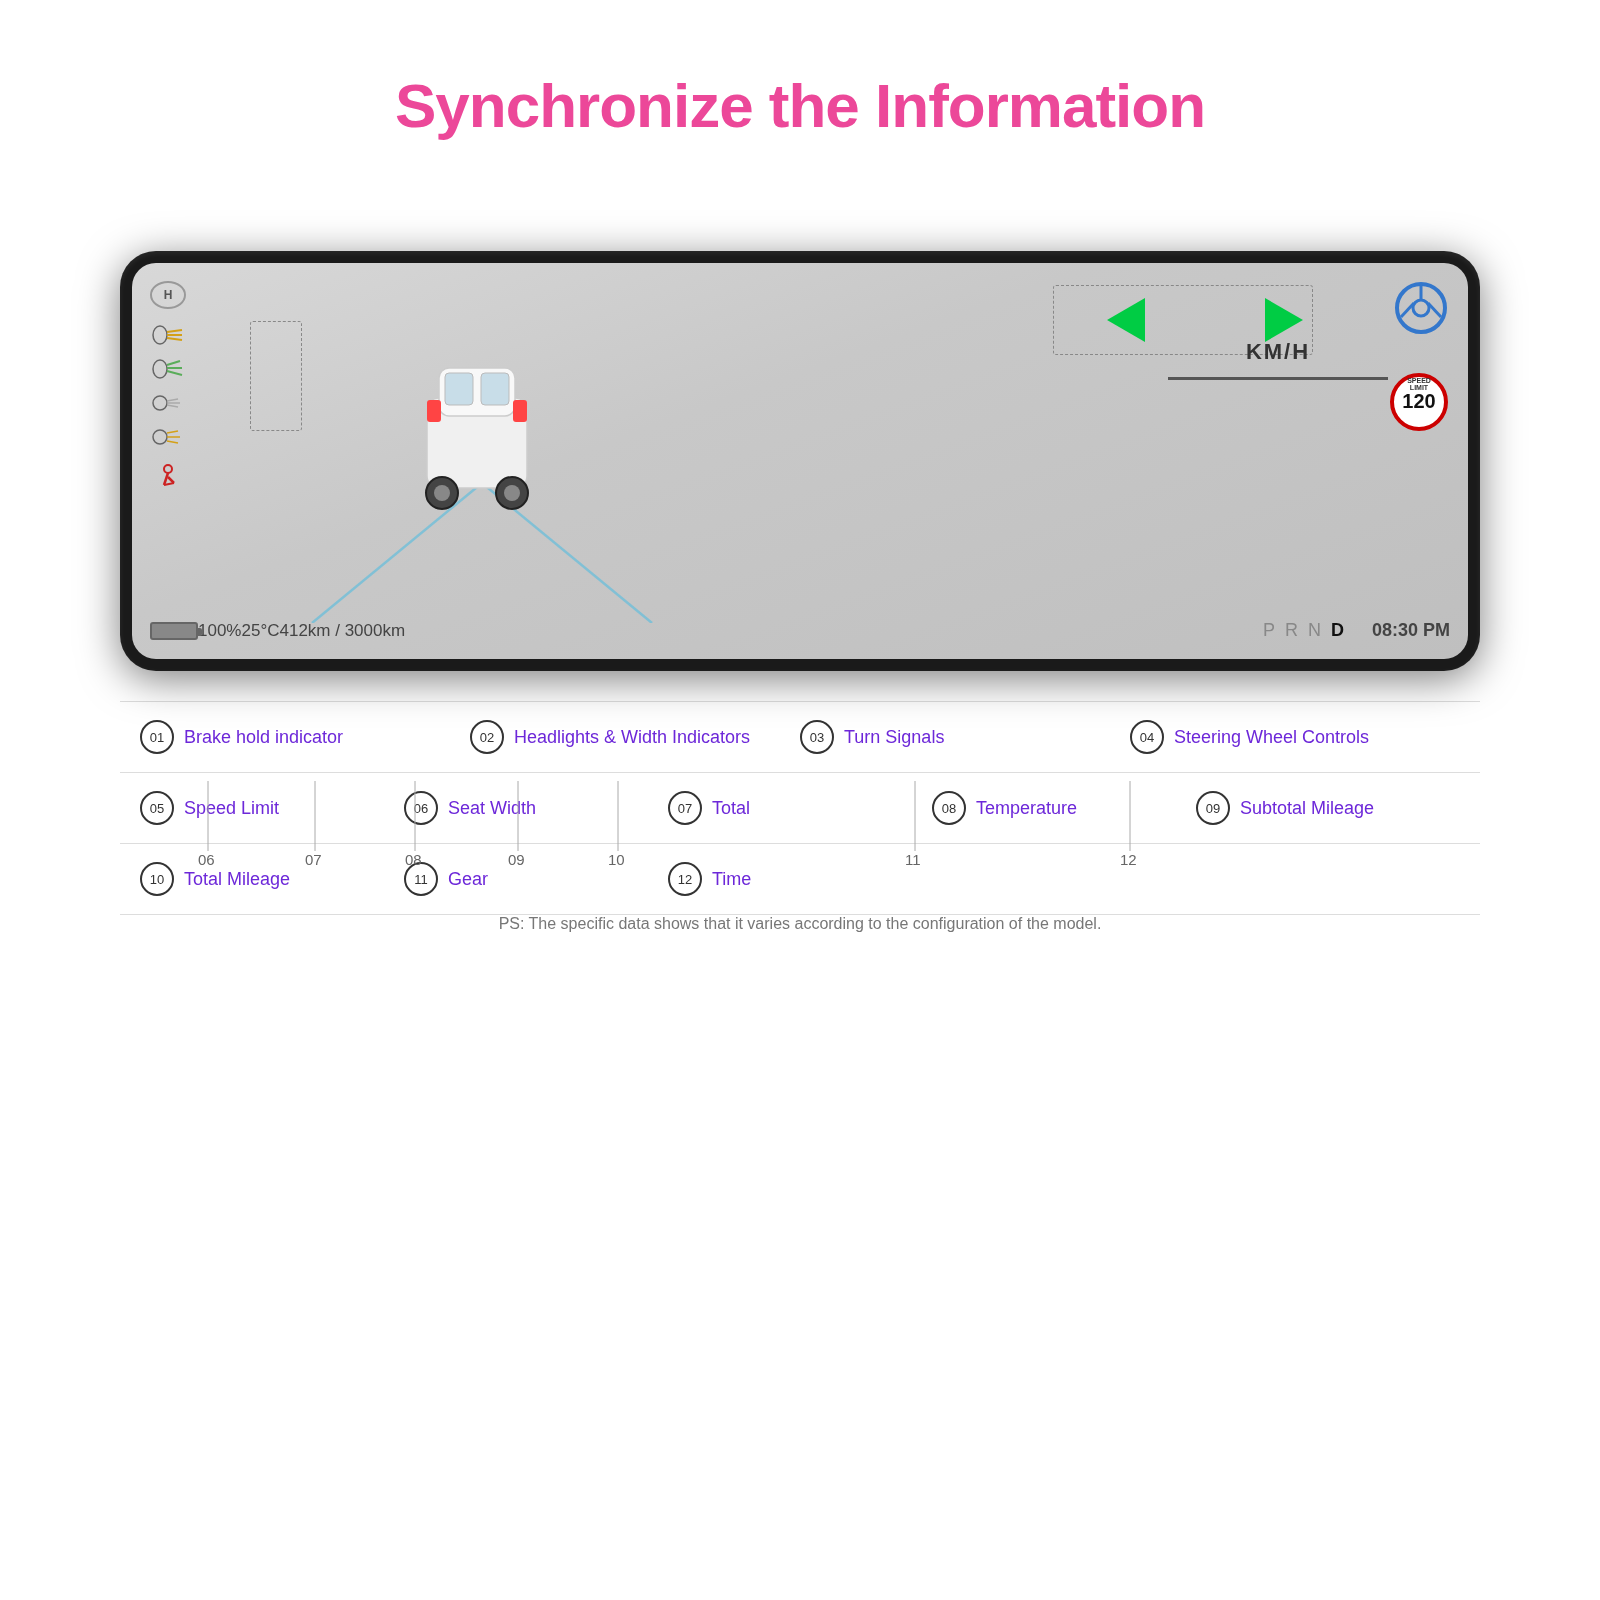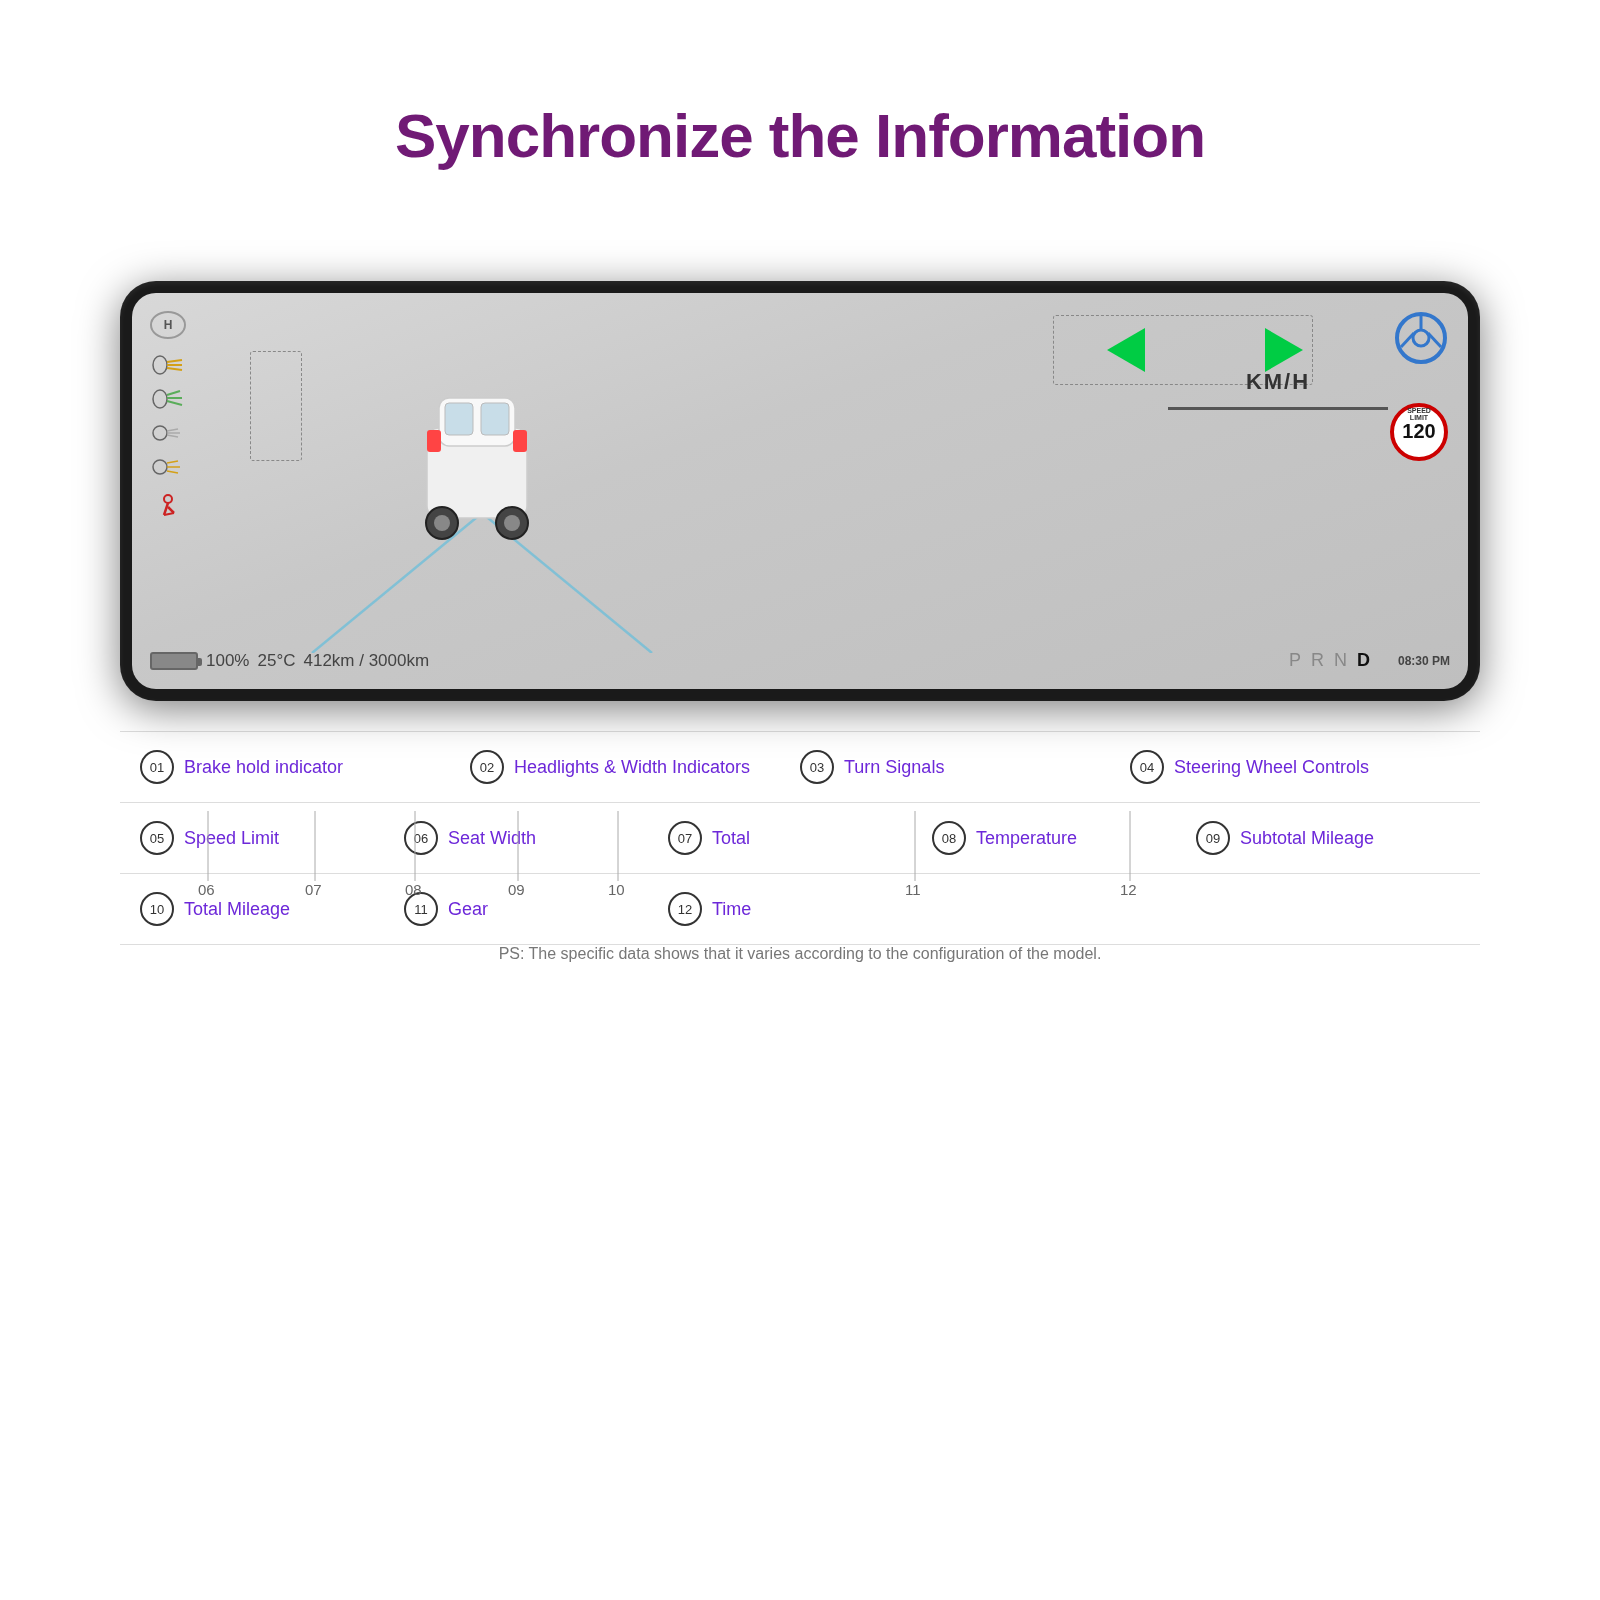--- a/index.html
+++ b/index.html
@@ -10,24 +10,23 @@
       font-family: 'Arial', sans-serif;
       overflow: hidden;
       position: relative;
     }
 
     
     .page-title {
       text-align: center;
       font-size: 62px;
       font-weight: 900;
-      color: #701a75;
+      color: #ec4899;
       padding-top: 70px;
       letter-spacing: -1px;
-      margin-top: 30px;
     }
 
     
     .dashboard-wrapper {
       position: relative;
       width: 1360px;
       margin: 60px auto 0;
     }
 
     
@@ -186,21 +185,21 @@
       left: 18px;
       right: 18px;
       display: flex;
       align-items: center;
       justify-content: space-between;
     }
 
     .status-left {
       display: flex;
       align-items: center;
-      gap: 8px;
+      gap: 0;
     }
 
     .battery-bar {
       width: 48px;
       height: 18px;
       border: 2px solid #666;
       border-radius: 3px;
       position: relative;
       background: #888;
     }
@@ -231,21 +230,21 @@
     .gear-display {
       display: flex;
       gap: 10px;
       font-size: 18px;
     }
 
     .gear-inactive { color: #888; font-weight: 400; }
     .gear-active { color: #111; font-weight: 700; }
 
     .time-display {
-      font-size: 12px;
+      font-size: 18px;
       color: #444;
       font-weight: 600;
     }
 
     
     .legend-section {
       width: 1360px;
       margin: 30px auto 0;
     }
 

